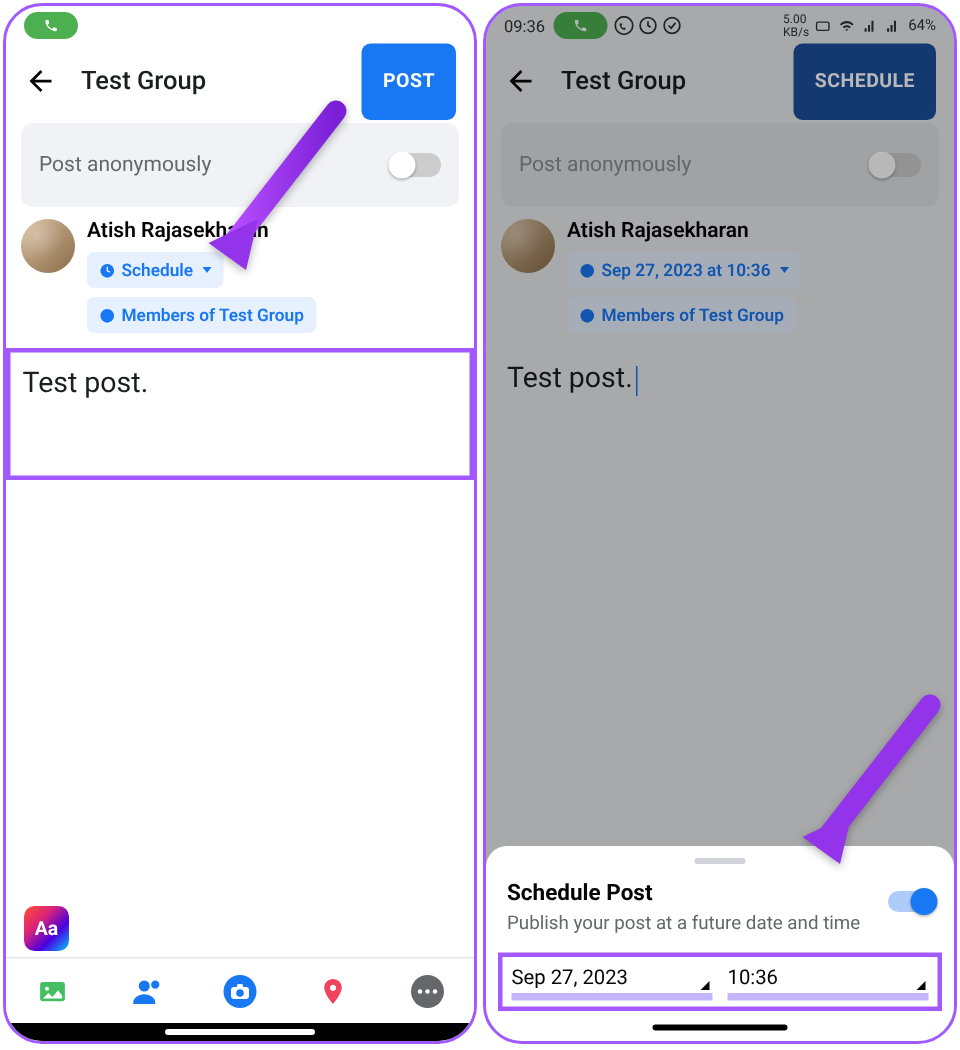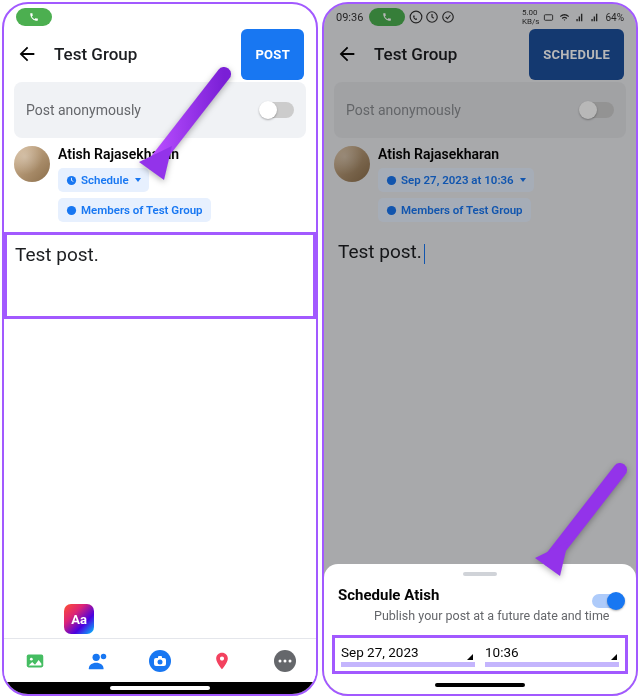--- a/index.html
+++ b/index.html
@@ -43,34 +43,34 @@
   .caretdown { width: 0; height: 0; border-left: 3px solid transparent; border-right: 3px solid transparent; border-top: 4px solid #1877f2; margin-left: 2px; }
 
   
   .postbox { margin-top: 10px; padding: 8px 4px 50px; font-size: 19px; color: #1c1e21; font-family: Georgia, serif; position: relative;}
   .left .postbox { border: 3px solid #a259ff; margin-left:-10px; margin-right:-10px; padding-left: 8px; }
   .cursor { display: inline-block; width: 1px; height: 20px; background: #1877f2; vertical-align: middle; margin-left: 2px; }
 
   .fillarea { flex: 1; }
 
   
-  .aa-badge { position: absolute; left: 12px; bottom: 60px; width: 30px; height: 30px; border-radius: 7px; background: linear-gradient(135deg,#ff512f,#dd2476,#4a00e0,#00c9ff); display:flex;align-items:center;justify-content:center;color:#fff;font-weight:700;font-size:13px;margin-left:48px;}
+  .aa-badge { position: absolute; left: 12px; bottom: 60px; width: 30px; height: 30px; border-radius: 7px; background: linear-gradient(135deg,#ff512f,#dd2476,#4a00e0,#00c9ff); display:flex;align-items:center;justify-content:center;color:#fff;font-weight:700;font-size:13px;}
   .toolbar { height: 44px; border-top: 1px solid #e4e6eb; display: flex; align-items: center; justify-content: space-around; background:#fff;}
   .toolbar .ticon { width: 24px; height: 24px; display:flex;align-items:center;justify-content:center;}
   .navpill { height: 12px; display:flex;justify-content:center;align-items:flex-start;background:#000;}
   .navpill .bar{ width: 100px; height:4px; background:#fff; border-radius:2px;margin-top:4px;}
 
   
   .dim { position: absolute; inset: 0; background: rgba(0,0,0,.28); }
 
   
   .sheet { position: absolute; left: 0; right: 0; bottom: 0; background: #fff; border-top-left-radius: 14px; border-top-right-radius: 14px; padding: 8px 14px 4px; }
   .sheet .grab { width: 34px; height: 4px; background: #d0d3d8; border-radius: 2px; margin: 0 auto 10px; }
   .sheet h3 { font-size: 15px; font-weight: 700; color: #050505; margin-bottom: 4px; }
-  .sheet .sub { font-size: 12.5px; color: #65676b; margin-bottom: 12px; margin-left: 36px; }
+  .sheet .sub { font-size: 12.5px; color: #65676b; margin-bottom: 12px; }
   .sheet .togglerow { position: absolute; right: 14px; top: 30px; }
   .toggle-on { width: 30px; height: 14px; background: #aecbfa; border-radius: 10px; position: relative; }
   .toggle-on::after { content: ""; position: absolute; width: 18px; height: 18px; background: #1877f2; border-radius: 50%; top: -2px; right: -3px; box-shadow: 0 1px 2px rgba(0,0,0,.3); }
   .dtrow { display:flex; gap: 10px; border:3px solid #a259ff; padding: 6px 6px 4px; margin: 0 -6px 6px;}
   .dtcell { flex:1; border-bottom: 5px solid #c4b5fd; padding-bottom: 2px; position:relative; font-size: 13.5px; color:#050505;}
   .dtcell .tri { position:absolute; right:2px; bottom:2px; width:0;height:0;border-left:6px solid transparent;border-bottom:6px solid #050505;}
   .sheet .nav { height:10px; display:flex;justify-content:center;}
   .sheet .nav .bar{width:90px;height:4px;background:#000;border-radius:2px;margin-top:3px;}
 
   
@@ -274,21 +274,21 @@
         <span>Test post.</span><span class="cursor"></span>
       </div>
     </div>
 
     <div class="fillarea"></div>
 
     <div class="dim"></div>
 
     <div class="sheet">
       <div class="grab"></div>
-      <h3>Schedule Atish</h3>
+      <h3>Schedule Post</h3>
       <div class="sub">Publish your post at a future date and time</div>
       <div class="togglerow">
           <div class="toggle-on"></div>
         </div>
       <div class="dtrow">
         <div class="dtcell">
           <span>Sep 27, 2023</span>
           <span class="tri"></span>
         </div>
         <div class="dtcell">

